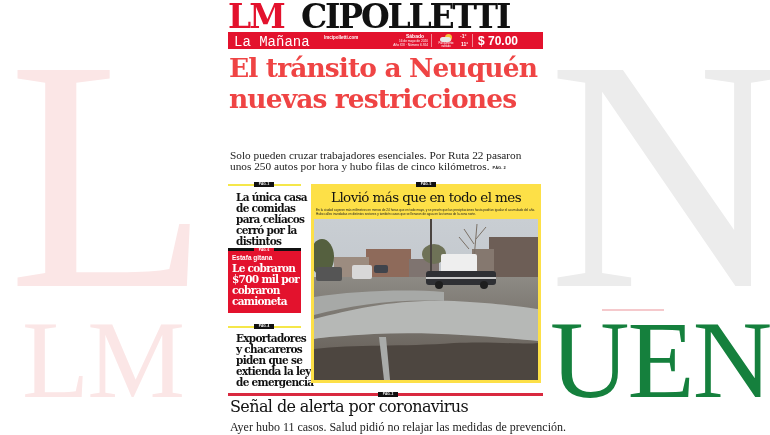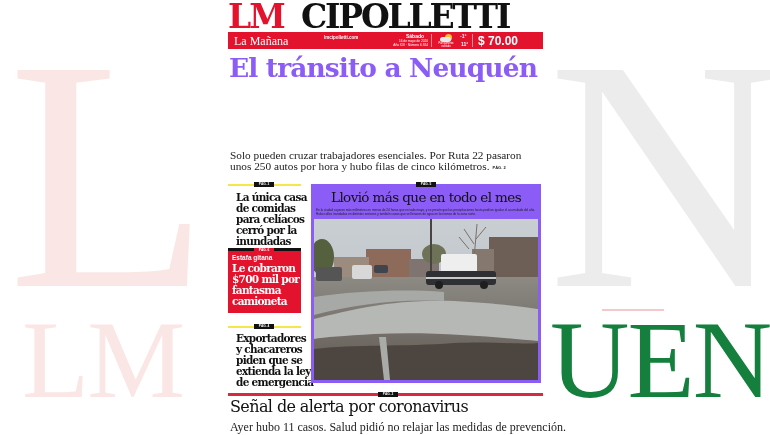--- a/index.html
+++ b/index.html
@@ -15,35 +15,35 @@
     .wm-redline { position: absolute; left: 602px; top: 309px; width: 62px; height: 2px; background: #f5c9cc; }
 
     
     .page { position: absolute; left: 228px; top: 0; width: 315px; height: 435px; background: #fff; }
 
     .masthead { position: absolute; left: 0; top: 0; width: 315px; height: 32px; white-space: nowrap; }
     .mast-lm { position: absolute; left: 0; top: -3px; font-family: "DejaVu Serif", serif; font-weight: bold; font-size: 33px; color: #e3122d; letter-spacing: -2px; }
     .mast-city { position: absolute; left: 73px; top: -3px; font-family: "DejaVu Serif", serif; font-weight: bold; font-size: 33px; color: #111; letter-spacing: -2.2px; }
 
     .redbar { position: absolute; left: 0; top: 32px; width: 315px; height: 17px; background: #e3122d; color: #fff; }
-    .rb-brand { position: absolute; left: 6px; top: 2px; font-family: Liberation Serif, serif; font-size: 12px; }
+    .rb-brand { position: absolute; left: 6px; top: 2px; font-family: Liberation Mono, monospace; font-size: 14px; }
     .rb-url { position: absolute; left: 96px; top: 3px; font-family: "Liberation Sans", sans-serif; font-size: 4.5px; font-weight: bold; }
     .rb-day { position: absolute; left: 178px; top: 1px; font-family: "Liberation Sans", sans-serif; font-size: 5px; font-weight: bold; }
     .rb-date { position: absolute; left: 160px; top: 8px; font-family: "Liberation Sans", sans-serif; font-size: 3.2px; line-height: 3.6px; text-align: right; width: 40px; }
     .rb-sep { position: absolute; left: 203px; top: 2px; width: 1px; height: 13px; background: rgba(255,255,255,0.5); }
     .rb-weather { position: absolute; left: 207px; top: 1px; width: 22px; height: 15px; }
     .rb-sun { position: absolute; left: 10px; top: 1px; width: 7px; height: 7px; border-radius: 50%; background: #f5c33b; }
     .rb-cloud { position: absolute; left: 5px; top: 4px; width: 11px; height: 5px; border-radius: 3px; background: #e8e8e8; }
     .rb-wlabel { position: absolute; left: 0; top: 10px; width: 22px; font-family: "Liberation Sans", sans-serif; font-size: 2.6px; text-align: center; line-height: 2.8px; }
     .rb-tmin { position: absolute; left: 232px; top: 1px; font-family: "Liberation Sans", sans-serif; font-size: 5px; font-weight: bold; }
     .rb-tmax { position: absolute; left: 233px; top: 9px; font-family: "Liberation Sans", sans-serif; font-size: 5px; font-weight: bold; }
     .rb-sep2 { position: absolute; left: 244px; top: 2px; width: 1px; height: 13px; background: rgba(255,255,255,0.5); }
     .rb-price { position: absolute; left: 250px; top: 2px; font-family: "Liberation Sans", sans-serif; font-size: 12px; font-weight: bold; }
 
-    .headline { position: absolute; left: 1px; top: 52px; width: 314px; font-family: "DejaVu Serif", serif; font-weight: bold; font-size: 26.5px; line-height: 31px; color: #8b5cf6; letter-spacing: -0.9px; white-space: nowrap; }
+    .headline { position: absolute; left: 1px; top: 52px; width: 314px; font-family: "DejaVu Serif", serif; font-weight: bold; font-size: 26.5px; line-height: 31px; color: #ef4444; letter-spacing: -0.9px; white-space: nowrap; }
     .subhead { position: absolute; left: 2px; top: 150px; width: 314px; font-family: "Liberation Serif", serif; font-size: 11.3px; line-height: 11px; color: #222; }
     .subhead .pg { font-family: "Liberation Sans", sans-serif; font-size: 4px; font-weight: bold; margin-left: 3px; vertical-align: middle; }
 
     
     .side { position: absolute; left: 0; width: 80px; }
     .side-rule { position: absolute; left: 0; width: 73px; height: 2px; }
     .pgtag { position: absolute; left: 26px; top: -2px; width: 20px; height: 5px; background: #111; color: #fff; font-family: "Liberation Sans", sans-serif; font-size: 3.2px; font-weight: bold; text-align: center; line-height: 5px; }
     .side-title { position: absolute; left: 8px; font-family: "DejaVu Serif", serif; font-weight: bold; font-size: 10.5px; line-height: 11px; color: #111; letter-spacing: -0.7px; white-space: nowrap; }
 
     .side1 { top: 184px; }
@@ -55,21 +55,21 @@
     .side2 .box-top { position: absolute; left: 0; top: 0; width: 73px; height: 3px; background: #111; }
     .side2 .pgtag { background: #e3122d; top: 0px; height: 4px; line-height: 4px; }
     .side2 .kicker { position: absolute; left: 4px; top: 6px; font-family: "Liberation Sans", sans-serif; font-weight: bold; font-size: 6.5px; color: #fff; }
     .side2 .side-title { left: 4px; top: 15px; color: #fff; font-size: 10.5px; line-height: 11px; }
 
     .side3 { top: 326px; }
     .side3 .side-rule { top: 0; background: #f5e74a; }
     .side3 .side-title { top: 7px; }
 
     
-    .feature { position: absolute; left: 83px; top: 184px; width: 230px; height: 199px; background: #8b5cf6; }
+    .feature { position: absolute; left: 83px; top: 184px; width: 230px; height: 199px; background: #fde047; }
     .feature .pgtag { left: 105px; top: -2px; }
     .feature-title { position: absolute; left: 0; top: 5px; width: 230px; text-align: center; font-family: "DejaVu Serif", serif; font-size: 13.5px; color: #111; letter-spacing: -0.6px; white-space: nowrap; }
     .feature-body { position: absolute; left: 5px; top: 24px; width: 220px; font-family: "Liberation Sans", sans-serif; font-size: 3.1px; line-height: 4px; color: #222; }
     .photo { position: absolute; left: 3px; top: 35px; width: 224px; height: 161px; overflow: hidden; background: #9aa0a6; }
 
     
     .bottom-rule { position: absolute; left: 0; top: 393px; width: 315px; height: 3px; background: #d9293f; }
     .bottom-rule .pgtag { left: 150px; top: -1px; background: #111; }
     .bottom-title { position: absolute; left: 2px; top: 397px; font-family: "DejaVu Serif", serif; font-weight: normal; font-size: 16px; line-height: 20px; color: #111; letter-spacing: -0.6px; white-space: nowrap; }
     .bottom-sub { position: absolute; left: 2px; top: 420px; font-family: "Liberation Serif", serif; font-size: 12px; color: #222; white-space: nowrap; text-align: right; }
@@ -105,46 +105,47 @@
       <div class="rb-wlabel">Parcialmente nublado</div>
     </div>
     <span class="rb-tmin">-1°</span>
     <span class="rb-tmax">11°</span>
     <div class="rb-sep2"></div>
     <span class="rb-price">$ 70.00</span>
   </div>
 
   <div class="headline">
     <div>El tránsito a Neuquén</div>
+    <div>nuevas restricciones</div>
   </div>
   <div class="subhead">
     <span>Solo pueden cruzar trabajadores esenciales. Por Ruta 22 pasaron unos 250 autos por hora y hubo filas de cinco kilómetros.</span><span class="pg">PÁG. 2</span>
   </div>
 
   <div class="side side1">
     <div class="side-rule"></div>
     <div class="pgtag">PÁG. 3</div>
     <div class="side-title">
       <div>La única casa</div>
       <div>de comidas</div>
       <div>para celíacos</div>
       <div>cerró por la</div>
-      <div>inundadas</div>
+      <div>distintos</div>
     </div>
   </div>
 
   <div class="side side2">
     <div class="box"></div>
     <div class="box-top"></div>
     <div class="pgtag">PÁG. 6</div>
     <div class="kicker">Estafa gitana</div>
     <div class="side-title">
       <div>Le cobraron</div>
       <div>$700 mil por</div>
-      <div>fantasma</div>
+      <div>cobraron</div>
       <div>camioneta</div>
     </div>
   </div>
 
   <div class="side side3">
     <div class="side-rule"></div>
     <div class="pgtag">PÁG. 4</div>
     <div class="side-title">
       <div>Exportadores</div>
       <div>y chacareros</div>

